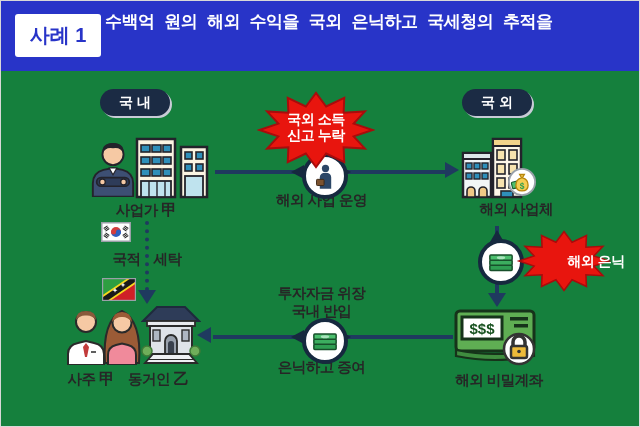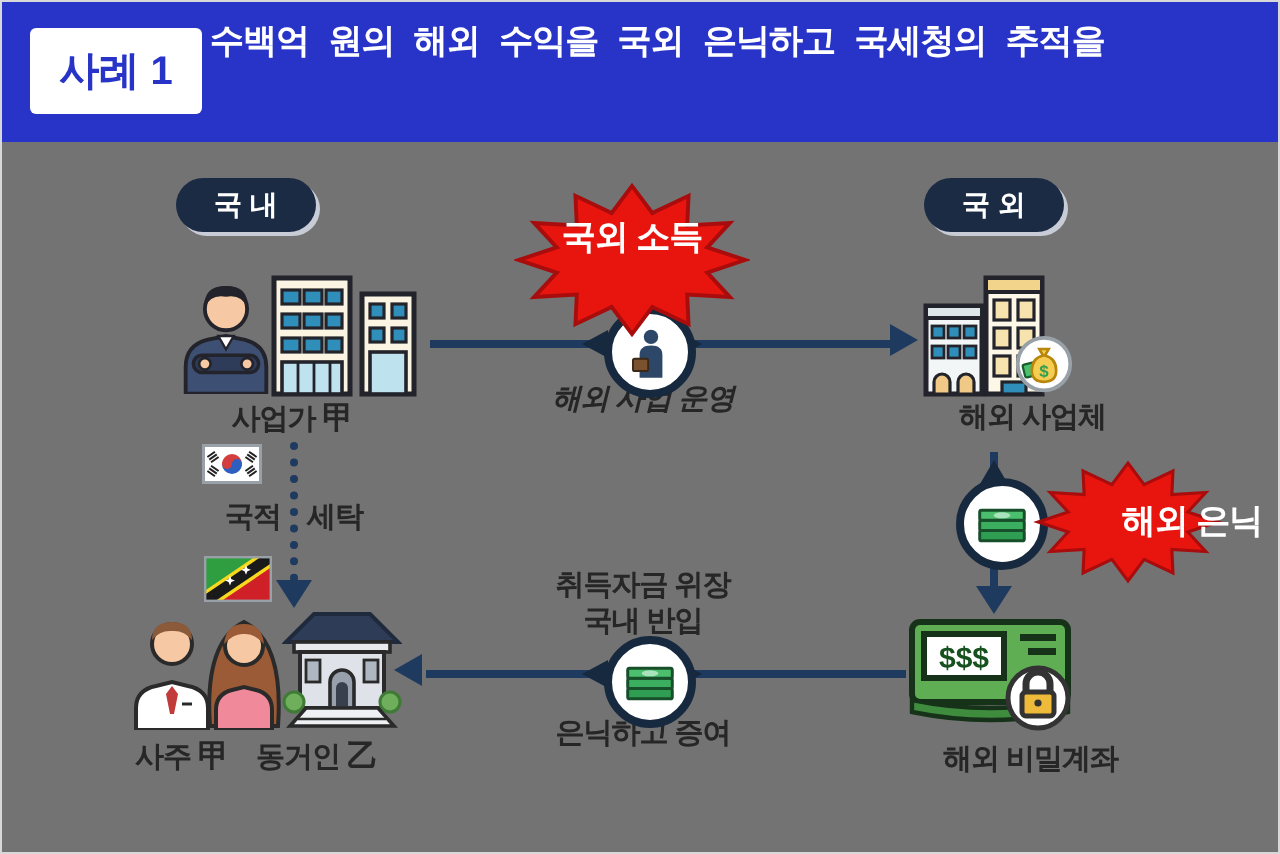--- a/index.html
+++ b/index.html
@@ -1,54 +1,54 @@
 <!DOCTYPE html>
 <html><head>
 <meta charset="utf-8">
 <style>
   html,body{margin:0;padding:0;background:#fff;}
   body{font-family:"Liberation Sans","DejaVu Sans",sans-serif;}
-  .canvas{position:relative;width:640px;height:427px;background:#737373;border:1px solid #d8d8d8;box-sizing:border-box;overflow:hidden;}
+  .canvas{position:relative;width:640px;height:427px;background:#15803d;border:1px solid #d8d8d8;box-sizing:border-box;overflow:hidden;}
   .abs{position:absolute;}
   .header{left:0;top:0;width:640px;height:70px;background:#2834c8;}
   .badge{left:14px;top:13px;width:86px;height:43px;background:#fff;border-radius:3px;display:flex;align-items:center;justify-content:center;font-size:20px;font-weight:800;color:#2834c8;}
   .title{left:104px;top:8px;width:520px;color:#fff;font-size:17px;font-weight:700;line-height:27px;letter-spacing:-0.5px;font-family:Liberation Mono, monospace;}
   .pill{width:70px;height:27px;background:#1b2b44;border-radius:14px;display:flex;align-items:center;justify-content:center;color:#fff;font-size:14px;font-weight:700;box-shadow:2px 2px 0 #c8ccd6;}
   .lbl{font-weight:700;color:#262626;font-size:14.5px;text-align:center;line-height:18px;letter-spacing:-0.5px;}
   .hanja{font-weight:800;font-size:15.5px;}
   .hline{background:#1f3a5f;height:4px;}
   .vline{background:#1f3a5f;width:4px;}
   .dotline{width:0;border-left:4px dotted #1f3a5f;}
   .tri{width:0;height:0;}
   .tri-r{border-top:8px solid transparent;border-bottom:8px solid transparent;border-left:14px solid #1f3a5f;}
   .tri-l{border-top:8px solid transparent;border-bottom:8px solid transparent;border-right:14px solid #1f3a5f;}
   .tri-d{border-left:9px solid transparent;border-right:9px solid transparent;border-top:14px solid #1f3a5f;}
   .tip-l{border-top:7px solid transparent;border-bottom:7px solid transparent;border-right:13px solid #16293f;}
   .tip-r{border-top:7px solid transparent;border-bottom:7px solid transparent;border-left:13px solid #16293f;}
   .tip-u{border-left:7px solid transparent;border-right:7px solid transparent;border-bottom:12px solid #16293f;}
   .tip-d{border-left:7px solid transparent;border-right:7px solid transparent;border-top:12px solid #16293f;}
   .node-circle{width:38px;height:38px;border-radius:50%;background:#fff;border:4px solid #16293f;display:flex;align-items:center;justify-content:center;z-index:3;}
-  .burst-text{color:#fff;font-size:17px;font-weight:800;text-align:center;line-height:16px;z-index:5;letter-spacing:-0.5px;}
+  .burst-text{color:#fff;font-size:14px;font-weight:800;text-align:center;line-height:16px;z-index:5;letter-spacing:-0.5px;}
   svg{display:block;}
 </style>
 </head>
 <body>
 
 <div class="canvas">
 
   <div class="abs header">
     <div class="abs badge">
       <span>사례 1</span>
     </div>
     <div class="abs title">
       <div>수백억 원의 해외 수익을 국외 은닉하고 국세청의 추적을</div>
     </div>
   </div>
 
-  <div class="abs pill" style="left:87px;top:88px;justify-content:center;">
+  <div class="abs pill" style="left:99px;top:88px;justify-content:center;">
     <span>국 내</span>
   </div>
   <div class="abs pill" style="left:461px;top:88px;">
     <span>국 외</span>
   </div>
 
   <div class="abs" style="left:88px;top:138px;">
     <svg width="48" height="58" viewBox="0 0 50 60">
       <path d="M4,60 V46 Q4,35 15,32 L25,30 35,32 Q46,35 46,46 V60 Z" fill="#3d4f73" stroke="#23232b" stroke-width="2"></path>
       <path d="M21,30 L25,37 L29,30 Z" fill="#fff" stroke="#23232b" stroke-width="1.2"></path>
@@ -91,29 +91,30 @@
   <div class="abs tri tip-r" style="left:337px;top:164px;"></div>
   <div class="abs node-circle" style="left:301px;top:152px;">
     <span>
       <svg width="19" height="25" viewBox="0 0 20 26">
         <circle cx="10" cy="4.5" r="3.8" fill="#2c4767"></circle>
         <path d="M4,26 V14 q0,-5 6,-5 q6,0 6,5 V26 Z" fill="#2c4767"></path>
         <rect x="0.5" y="16" width="8" height="6.5" rx="1" fill="#7a5230" stroke="#3c2817" stroke-width="1"></rect>
       </svg>
     </span>
   </div>
-  <div class="abs lbl" style="left:248px;top:190px;width:145px;font-style:italic;">해외 사업 운영</div>
+  <div class="abs lbl" style="left:248px;top:190px;width:145px;">해외 사업 운영</div>
 
   <div class="abs" style="left:256px;top:90px;z-index:4;">
     <svg width="118" height="78" viewBox="0 0 120 80">
       <polygon points="118,40 98.6,46.5 110.2,59 88.3,57.7 89,72.9 70.4,64.1 60,78 49.6,64.1 31,72.9 31.7,57.7 9.8,59 21.4,46.5 2,40 21.4,33.5 9.8,21 31.7,22.3 31,7.1 49.6,15.9 60,2 70.4,15.9 89,7.1 88.3,22.3 110.2,21 98.6,33.5" fill="#e8150e" stroke="#a80c0c" stroke-width="2"></polygon>
     </svg>
   </div>
   <div class="abs burst-text" style="left:256px;top:110px;width:118px;">
     <div>국외 소득</div>
+    <div>신고 누락</div>
   </div>
 
   <div class="abs" style="left:460px;top:134px;">
     <svg width="62" height="64" viewBox="0 0 62 64">
       <rect x="32" y="4" width="28" height="58" fill="#fdf7e8" stroke="#23232b" stroke-width="2.5"></rect>
       <rect x="32" y="4" width="28" height="7" fill="#f2d48a" stroke="#23232b" stroke-width="2"></rect>
       <rect x="36" y="15" width="8" height="10" fill="#f6e3ae" stroke="#23232b" stroke-width="1.6"></rect>
       <rect x="48" y="15" width="8" height="10" fill="#f6e3ae" stroke="#23232b" stroke-width="1.6"></rect>
       <rect x="36" y="29" width="8" height="10" fill="#f6e3ae" stroke="#23232b" stroke-width="1.6"></rect>
       <rect x="48" y="29" width="8" height="10" fill="#f6e3ae" stroke="#23232b" stroke-width="1.6"></rect>
@@ -175,40 +176,40 @@
       <rect x="57" y="12" width="18" height="3.5" fill="#16331a"></rect>
       <rect x="61" y="19" width="14" height="3.5" fill="#16331a"></rect>
       <g>
         <circle cx="66" cy="44" r="15" fill="#fff" stroke="#333" stroke-width="2.5"></circle>
         <path d="M60,42 v-5 a6,6 0 0 1 12,0 v5" fill="none" stroke="#333" stroke-width="3.5"></path>
         <rect x="58" y="41" width="16" height="12" rx="2" fill="#edba3a" stroke="#333" stroke-width="2.5"></rect>
         <circle cx="66" cy="46.5" r="1.8" fill="#333"></circle>
       </g>
     </svg>
   </div>
-  <div class="abs lbl" style="left:438px;top:370px;width:120px;text-align:right;">해외 비밀계좌</div>
+  <div class="abs lbl" style="left:438px;top:370px;width:120px;">해외 비밀계좌</div>
 
   <div class="abs hline" style="left:212px;top:334px;width:240px;"></div>
   <div class="abs tri tri-l" style="left:196px;top:326px;"></div>
   <div class="abs tri tip-l" style="left:290px;top:329px;"></div>
   <div class="abs tri tip-r" style="left:337px;top:329px;"></div>
   <div class="abs node-circle" style="left:301px;top:317px;">
     <span>
       <svg width="26" height="19" viewBox="0 0 28 20">
         <g stroke="#174f2a" stroke-width="1.6">
           <rect x="2" y="13" width="24" height="5.5" rx="1" fill="#2f9e52"></rect>
           <rect x="2" y="7.5" width="24" height="5.5" rx="1" fill="#3cae5f"></rect>
           <rect x="2" y="2" width="24" height="5.5" rx="1" fill="#4cbf6e"></rect>
         </g>
         <ellipse cx="14" cy="4.8" rx="4.5" ry="1.6" fill="#a8e3bb"></ellipse>
       </svg>
     </span>
   </div>
   <div class="abs lbl" style="left:248px;top:283px;width:145px;">
-    <div>취득자금 위장</div>
+    <div>투자자금 위장</div>
     <div>국내 반입</div>
   </div>
   <div class="abs lbl" style="left:248px;top:357px;width:145px;">
     <div>은닉하고 증여</div>
   </div>
 
   <div class="abs dotline" style="left:144px;top:220px;height:70px;"></div>
   <div class="abs tri tri-d" style="left:137px;top:289px;"></div>
   <div class="abs" style="left:100px;top:221px;">
     <svg width="30" height="20" viewBox="0 0 30 20">

